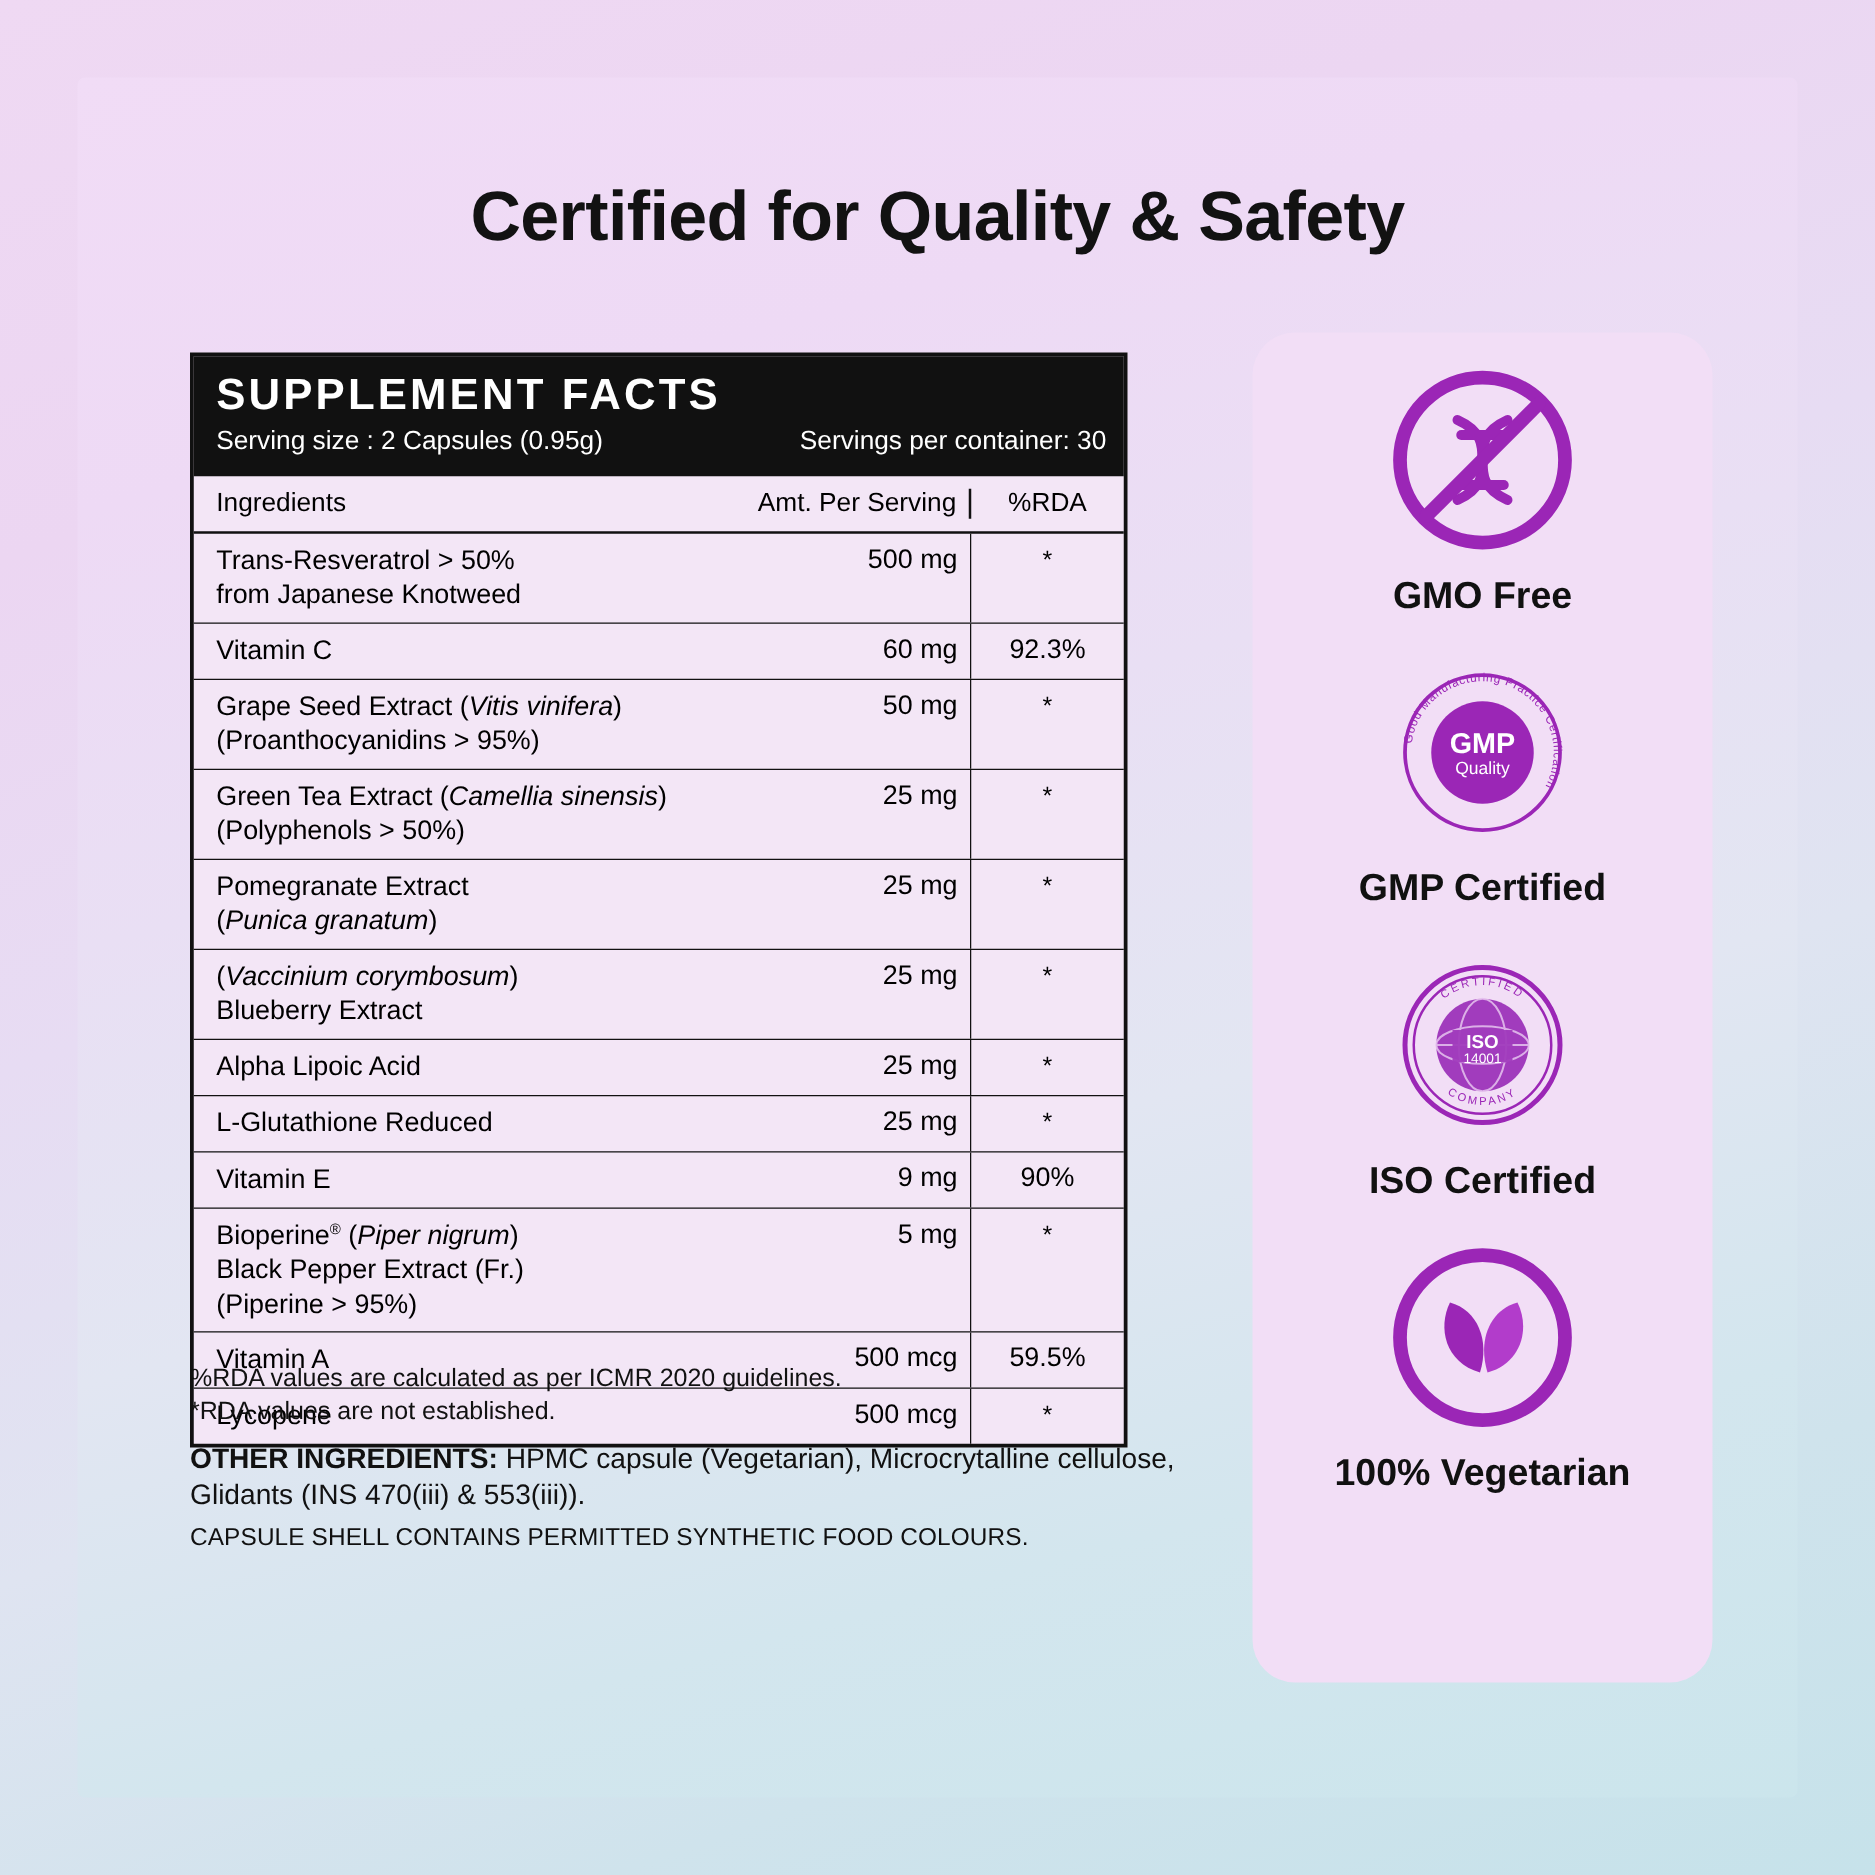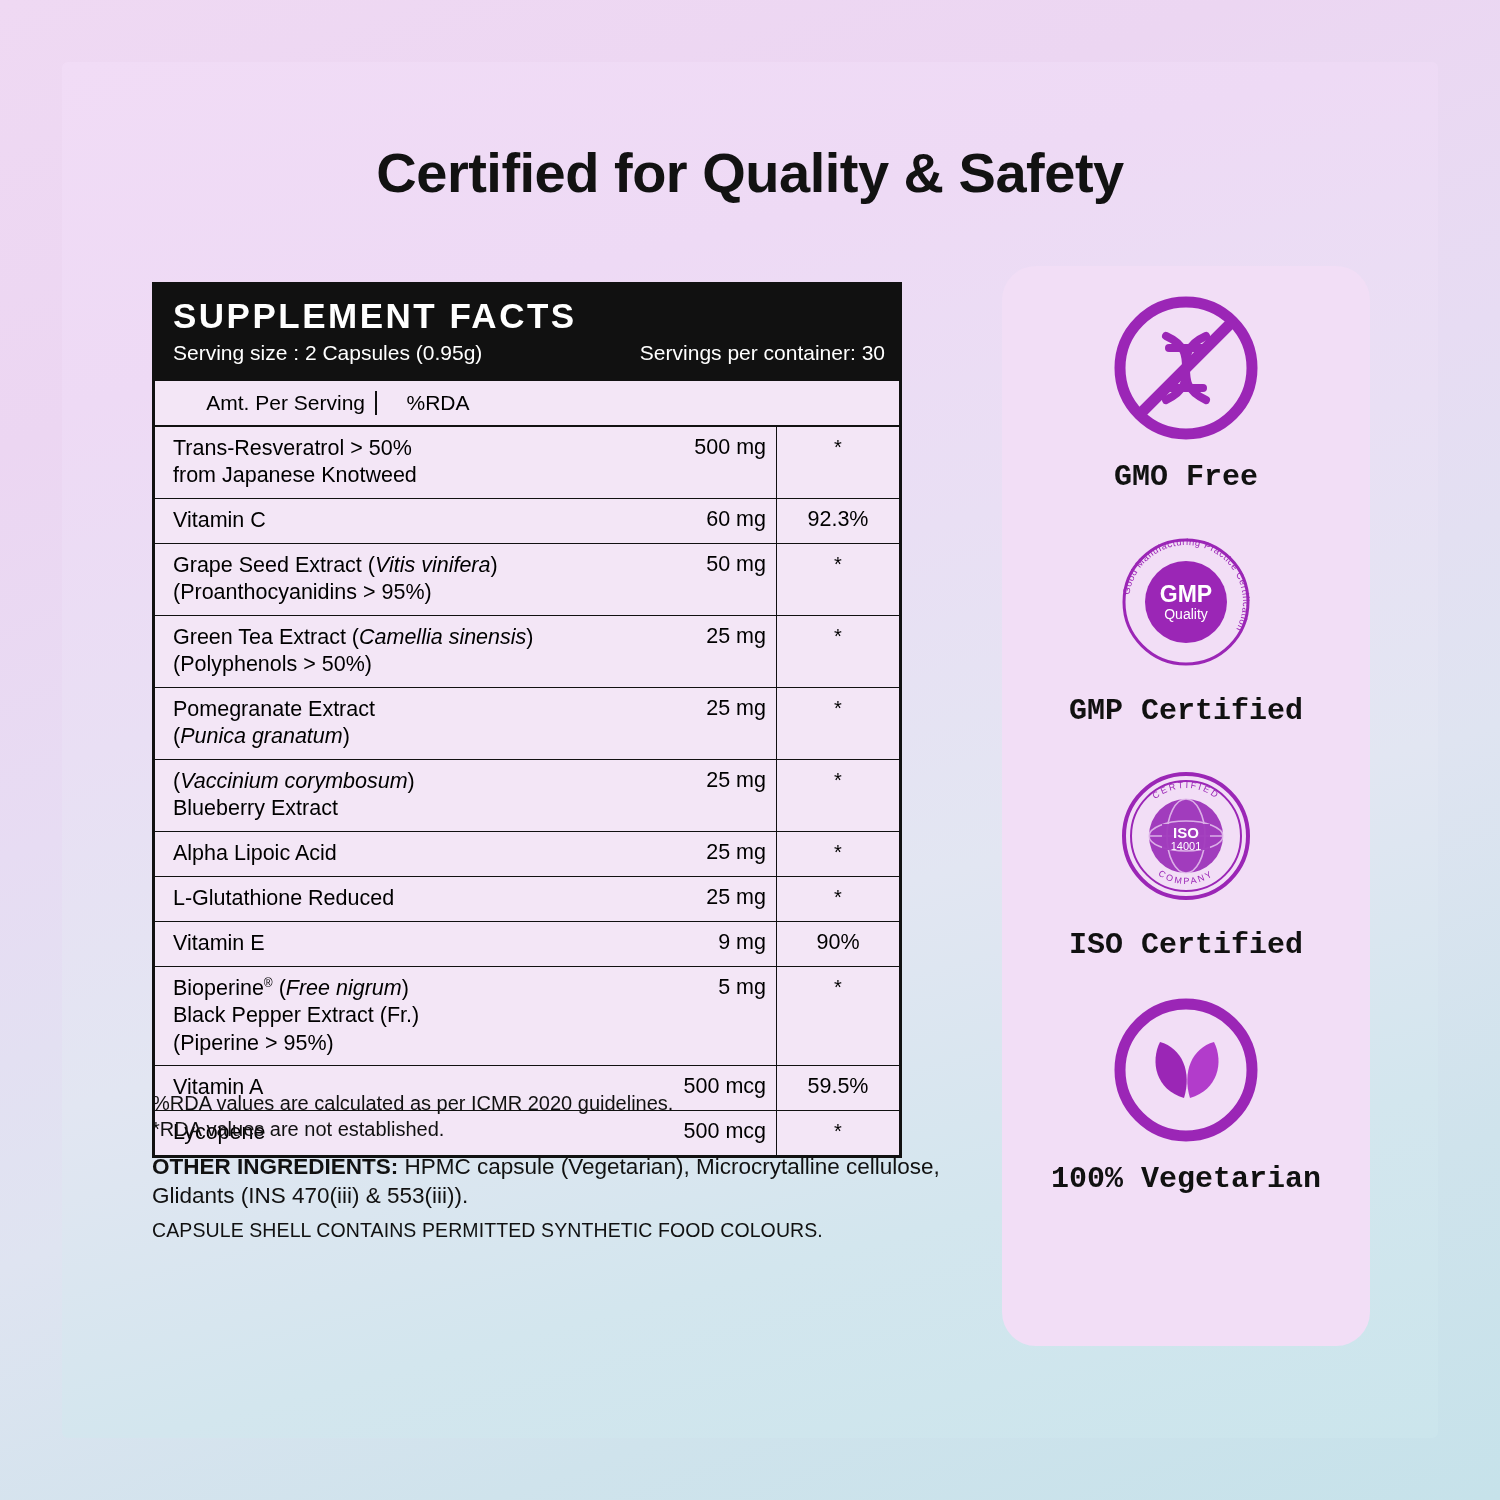--- a/index.html
+++ b/index.html
@@ -149,21 +149,20 @@
     display: flex;
     flex-direction: column;
     align-items: center;
   }
   .badge-label {
     font-size: 30px;
     font-weight: 700;
     color: #111;
     margin-top: 12px;
     text-align: center;
-    font-family: Liberation Mono, monospace;
   }
   .badge-art { display: block; }
   .b-gap { height: 28px; }
 </style>
 </head>
 <body>
 
 <div class="page">
   <div class="inner">
 
@@ -174,20 +173,21 @@
 
         <div class="facts-head">
           <div class="sf-title">SUPPLEMENT FACTS</div>
           <div class="serving-row">
             <span>Serving size : 2 Capsules (0.95g)</span>
             <span>Servings per container: 30</span>
           </div>
         </div>
 
         <div class="col-head">
+          <div class="c1">Ingredients</div>
           <div class="c2">Amt. Per Serving</div>
           <div class="c3">%RDA</div>
         </div>
 
         <div id="rows">
             <div class="row">
               <div class="c1">
                 <div>Trans-Resveratrol &gt; 50%</div>
                 <div>from Japanese Knotweed</div>
               </div>
@@ -249,21 +249,21 @@
             </div>
             <div class="row">
               <div class="c1">
                 <div>Vitamin E</div>
               </div>
               <div class="c2">9 mg</div>
               <div class="c3">90%</div>
             </div>
             <div class="row">
               <div class="c1">
-                <div>Bioperine<span class="sup">®</span> (<span class="it">Free nigrum</span>)</div>
+                <div>Bioperine<span class="sup">®</span> (<span class="it">Piper nigrum</span>)</div>
                 <div>Black Pepper Extract (Fr.)</div>
                 <div>(Piperine &gt; 95%)</div>
               </div>
               <div class="c2">5 mg</div>
               <div class="c3"><span class="star">*</span></div>
             </div>
             <div class="row">
               <div class="c1">
                 <div>Vitamin A</div>
               </div>

